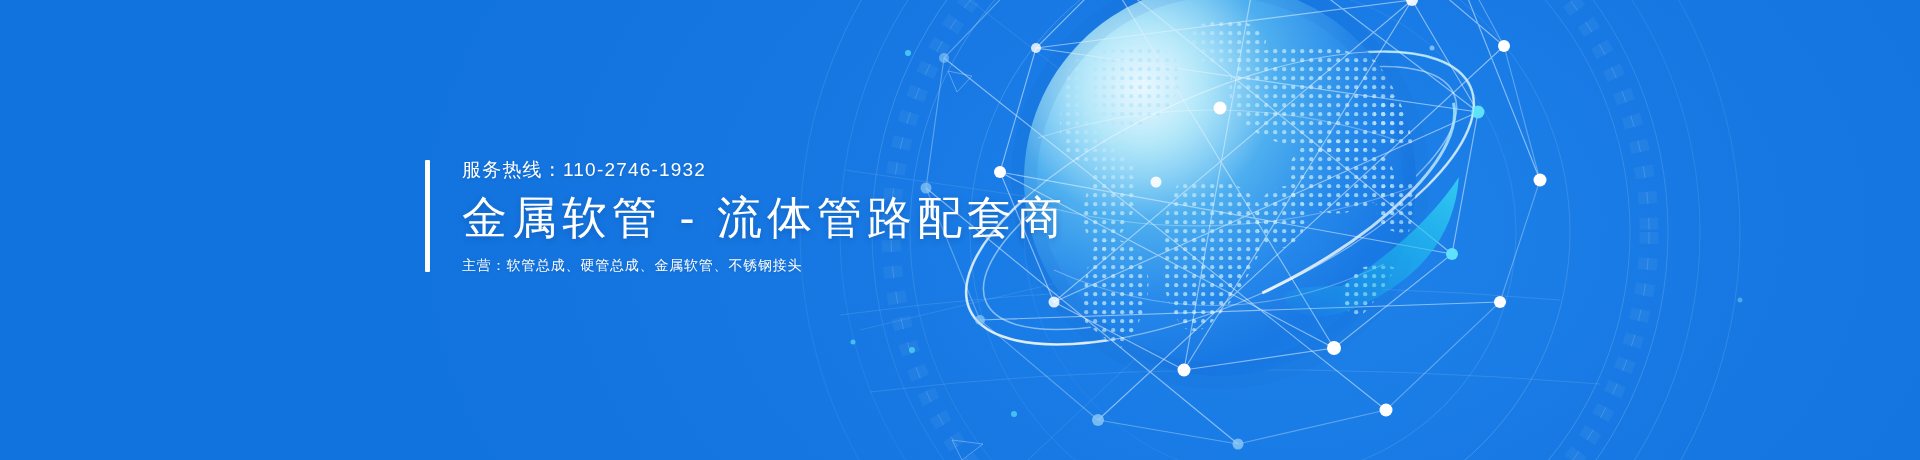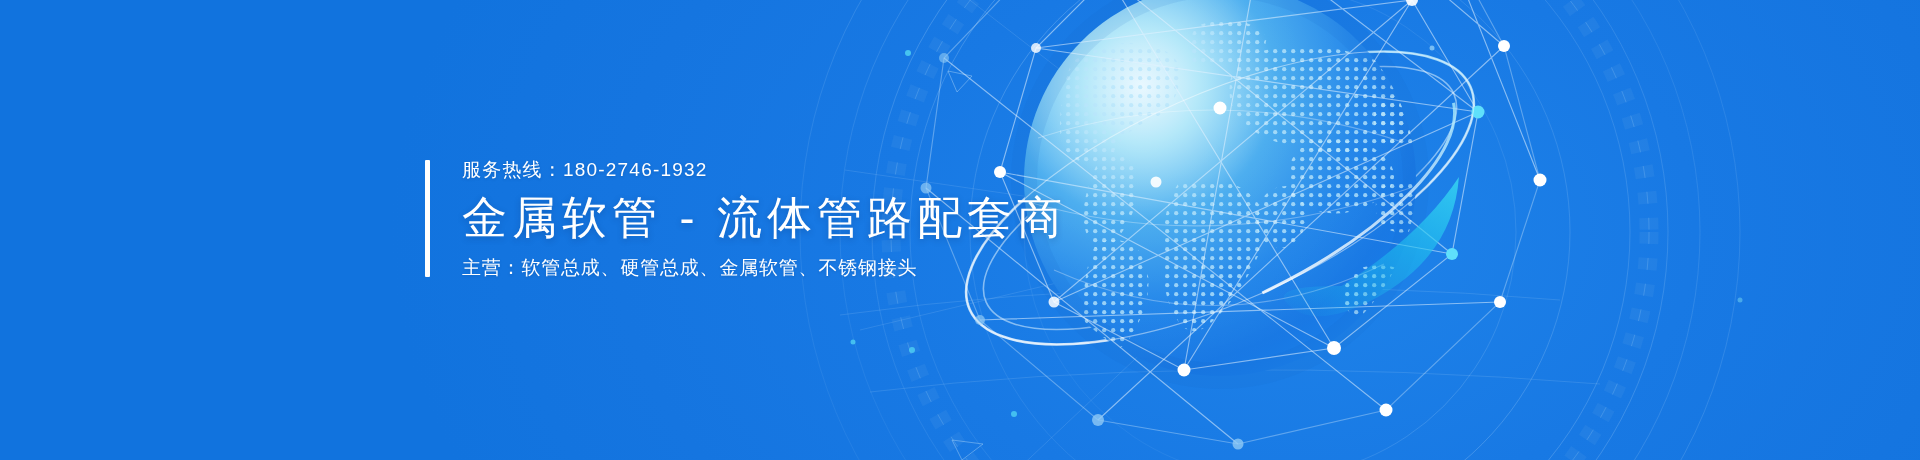--- a/index.html
+++ b/index.html
@@ -32,21 +32,21 @@
     line-height:1;margin:0 0 15px 0;white-space:nowrap;
     text-shadow:0 1px 3px rgba(0,40,90,.22);
   }
   .headline{
     color:#ffffff;font-size:45px;font-weight:400;
     letter-spacing:5px;line-height:1.06;margin:0 0 16px 0;
     white-space:nowrap;
     text-shadow:0 2px 6px rgba(0,40,90,.25);
   }
   .subtitle{
-    color:#ffffff;font-size:19px;letter-spacing:.8px;
+    color:#ffffff;font-size:14px;letter-spacing:.8px;
     line-height:1;margin:0;white-space:nowrap;
     text-shadow:0 1px 3px rgba(0,40,90,.2);
   }
 </style>
 </head>
 <body>
 
 <div id="banner">
 
   <svg id="bg-art" viewBox="0 0 1920 460" preserveAspectRatio="none" aria-hidden="true">
@@ -228,19 +228,19 @@
     <g>
       <path d="M380 452 a274 104 0 0 0 252 -96" transform="rotate(-24 380 348)" fill="none" stroke="url(#ringGrad)" stroke-width="3"></path>
       <path d="M500 436 q84 -42 128 -96 q-14 78 -96 112 q-64 26 -88 -4 q-16 -20 56 -12 Z" transform="rotate(-6 500 420)" fill="url(#ringFill)"></path>
       <ellipse cx="380" cy="348" rx="274" ry="104" transform="rotate(-24 380 348)" fill="none" stroke="#ffffff" stroke-opacity="0.45" stroke-width="1.2"></ellipse>
     </g>
   </svg>
 
   <div class="text-block">
     <div class="accent-bar"></div>
     <div class="text-col">
-      <div class="hotline">服务热线：180-2746-1932</div>
+      <div class="hotline">服务热线：110-2746-1932</div>
       <h1 class="headline">金属软管 - 流体管路配套商</h1>
       <div class="subtitle">主营：软管总成、硬管总成、金属软管、不锈钢接头</div>
     </div>
   </div>
 
 </div>
 
 </body></html>

